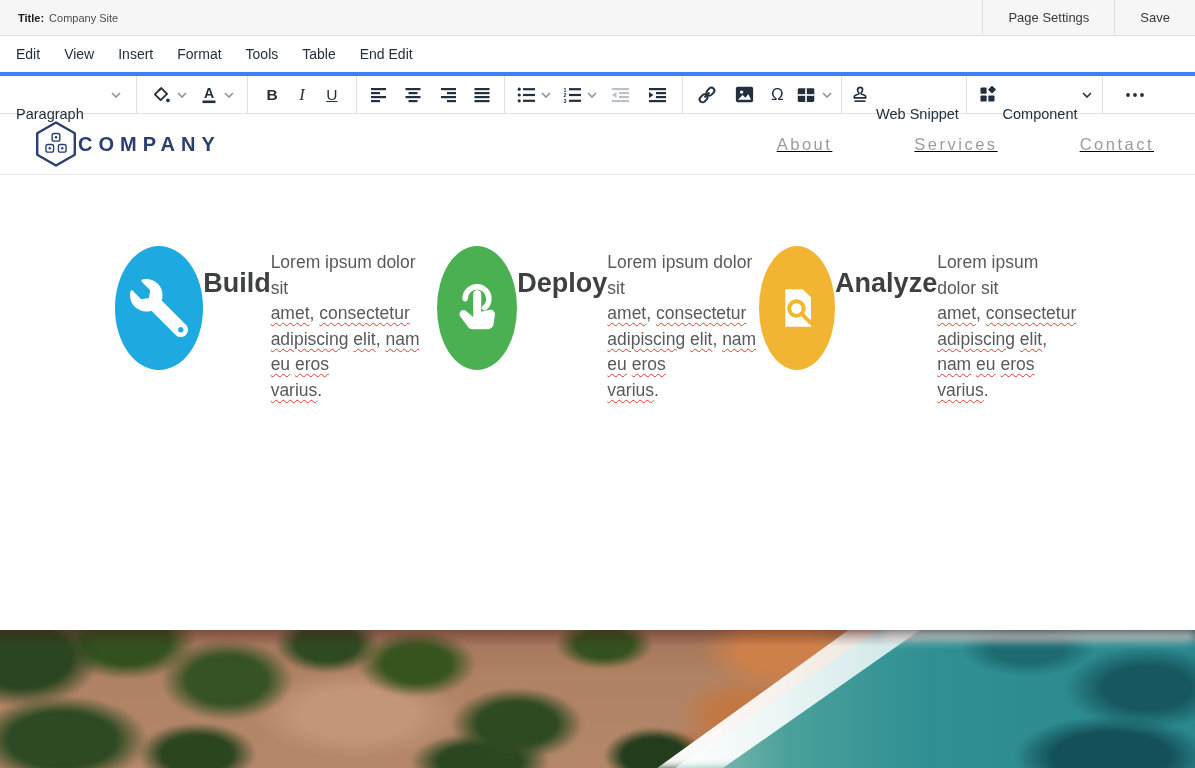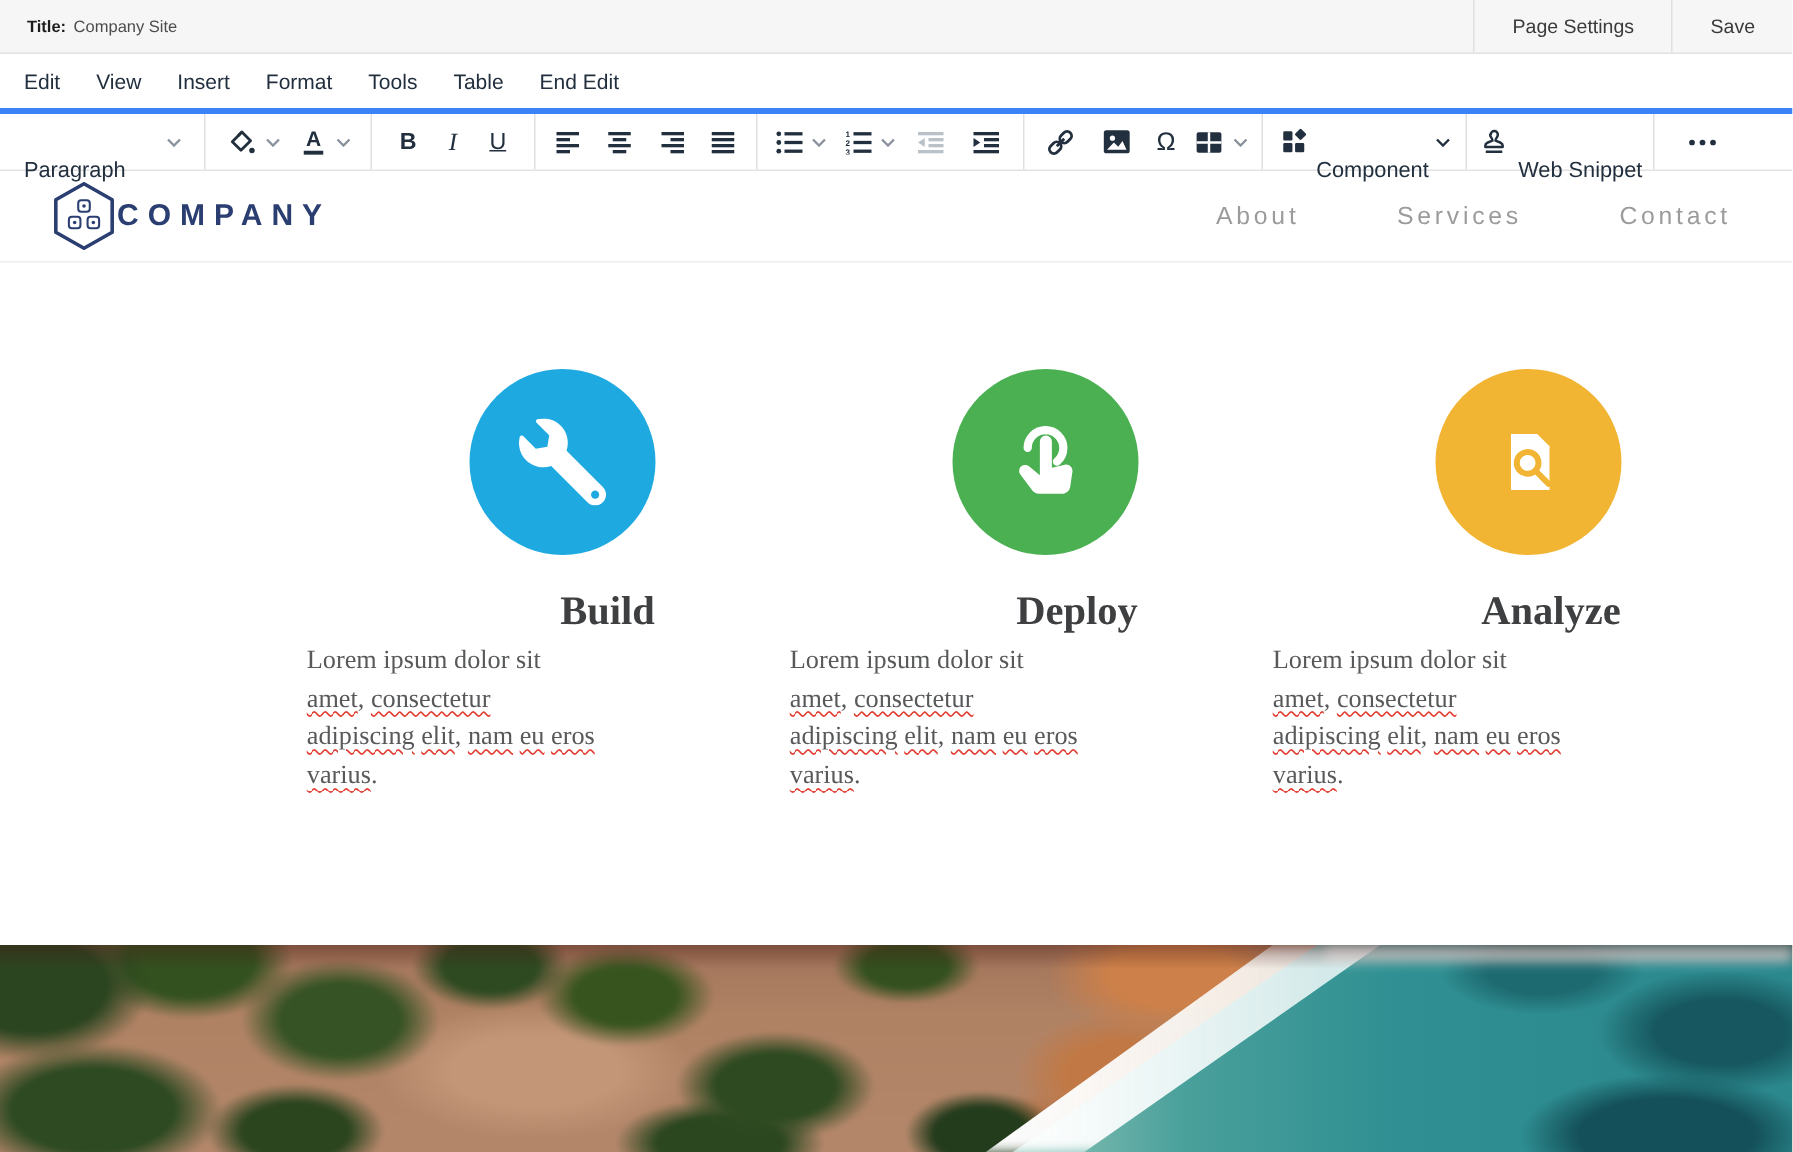--- a/index.html
+++ b/index.html
@@ -35,26 +35,26 @@
   .glyph.u { font-weight:normal; text-decoration:underline; }
   .glyph.omega { font-weight:normal; font-size:17px; }
   .chev { width:10px; height:6px; }
   svg.ticon { display:block; }
 
   
   .site-header { height:61px; display:flex; align-items:center; padding:0 41px 0 34px;
     border-bottom:1px solid #ededed; background:#fff; }
   .logo { display:flex; align-items:center; cursor:pointer; }
   .logo-text { font-size:20px; font-weight:600; letter-spacing:6px; color:#2b3e72; }
-  .site-nav { margin-left:auto; display:flex; gap:65px; }
+  .site-nav { margin-left:auto; display:flex; gap:82px;text-decoration:underline; }
   .nav-item { font-size:16.5px; letter-spacing:2.5px; color:#9b9b9b; cursor:pointer; }
 
   
   .features { display:flex; justify-content:center; padding-top:71px; }
-  .feature { width:322px; display:flex; flex-direction:column; align-items:flex-end;font-family:Liberation Serif, serif; }
+  .feature { width:322px; display:flex; flex-direction:row; align-items:flex-start; }
   .feature-circle { width:124px; height:124px; border-radius:50%;
     display:flex; align-items:center; justify-content:center; }
   .feature-title { margin-top:22px; font-size:27px; font-weight:bold; color:#3e3f41; }
   .feature-text { margin-top:4px; width:232px; font-size:17.5px; line-height:25.5px;
     color:#58595b; text-align:left; }
   .sq { text-decoration-line:underline; text-decoration-style:wavy;
     text-decoration-color:#e23b2e; text-decoration-thickness:1px; text-underline-offset:3px; }
 
   
   .hero { position:absolute; left:0; top:630px; width:1195px; height:138px; overflow:hidden; cursor:pointer; }
@@ -272,42 +272,42 @@
         <rect x="3" y="4.5" width="18" height="15" rx="1.5" fill="#222f3e"></rect>
         <line x1="12" y1="4.5" x2="12" y2="19.5" stroke="#fff" stroke-width="1.8"></line>
         <line x1="3" y1="12" x2="21" y2="12" stroke="#fff" stroke-width="1.8"></line>
       </svg>
       <svg class="chev" viewBox="0 0 10 6">
           <polyline points="1,1 5,5 9,1" fill="none" stroke="#8a939d" stroke-width="1.6"></polyline>
         </svg>
     </div>
   </div>
 
+  <div class="tg g7">
+    <div class="combo">
+      <svg class="ticon" width="22" height="22" viewBox="0 0 24 24" fill="none" stroke="#222f3e" stroke-width="1.8">
+        <path d="M9.6 6.3 a2.6 2.6 0 0 1 5.2 0 c0 1.9 -1.7 2.4 -1.7 4.4 l3.8 1.5 c.9 .4 1.4 1.1 1.4 2 v 1 H5.7 v-1 c0-.9 .5 -1.6 1.4 -2 l3.8 -1.5 c0-2 -1.7 -2.5 -1.7 -4.4 z" stroke-linejoin="round"></path>
+        <line x1="6" y1="18.7" x2="18" y2="18.7"></line>
+      </svg>
+      <span class="tlabel">Web Snippet</span>
+    </div>
+  </div>
+
   <div class="tg g8">
     <div class="combo">
       <svg class="ticon" width="21" height="21" viewBox="0 0 24 24" fill="#222f3e">
         <rect x="4" y="4" width="7" height="7" rx="1"></rect>
         <rect x="4" y="13" width="7" height="7" rx="1"></rect>
         <rect x="13" y="13" width="7" height="7" rx="1"></rect>
         <rect x="13.9" y="3.1" width="6.6" height="6.6" rx="1" transform="rotate(45 17.2 6.4)"></rect>
       </svg>
       <span class="tlabel">Component</span>
       <svg class="chev" viewBox="0 0 10 6">
           <polyline points="1,1 5,5 9,1" fill="none" stroke="#222f3e" stroke-width="1.6"></polyline>
         </svg>
-    </div>
-  </div>
-
-  <div class="tg g7">
-    <div class="combo">
-      <svg class="ticon" width="22" height="22" viewBox="0 0 24 24" fill="none" stroke="#222f3e" stroke-width="1.8">
-        <path d="M9.6 6.3 a2.6 2.6 0 0 1 5.2 0 c0 1.9 -1.7 2.4 -1.7 4.4 l3.8 1.5 c.9 .4 1.4 1.1 1.4 2 v 1 H5.7 v-1 c0-.9 .5 -1.6 1.4 -2 l3.8 -1.5 c0-2 -1.7 -2.5 -1.7 -4.4 z" stroke-linejoin="round"></path>
-        <line x1="6" y1="18.7" x2="18" y2="18.7"></line>
-      </svg>
-      <span class="tlabel">Web Snippet</span>
     </div>
   </div>
 
   <div class="tg g9">
     <div class="tbtn">
       <svg class="ticon" width="22" height="8" viewBox="0 0 22 8" fill="#222f3e">
         <circle cx="4" cy="4" r="1.9"></circle>
           <circle cx="11" cy="4" r="1.9"></circle>
           <circle cx="18" cy="4" r="1.9"></circle>
       </svg>

